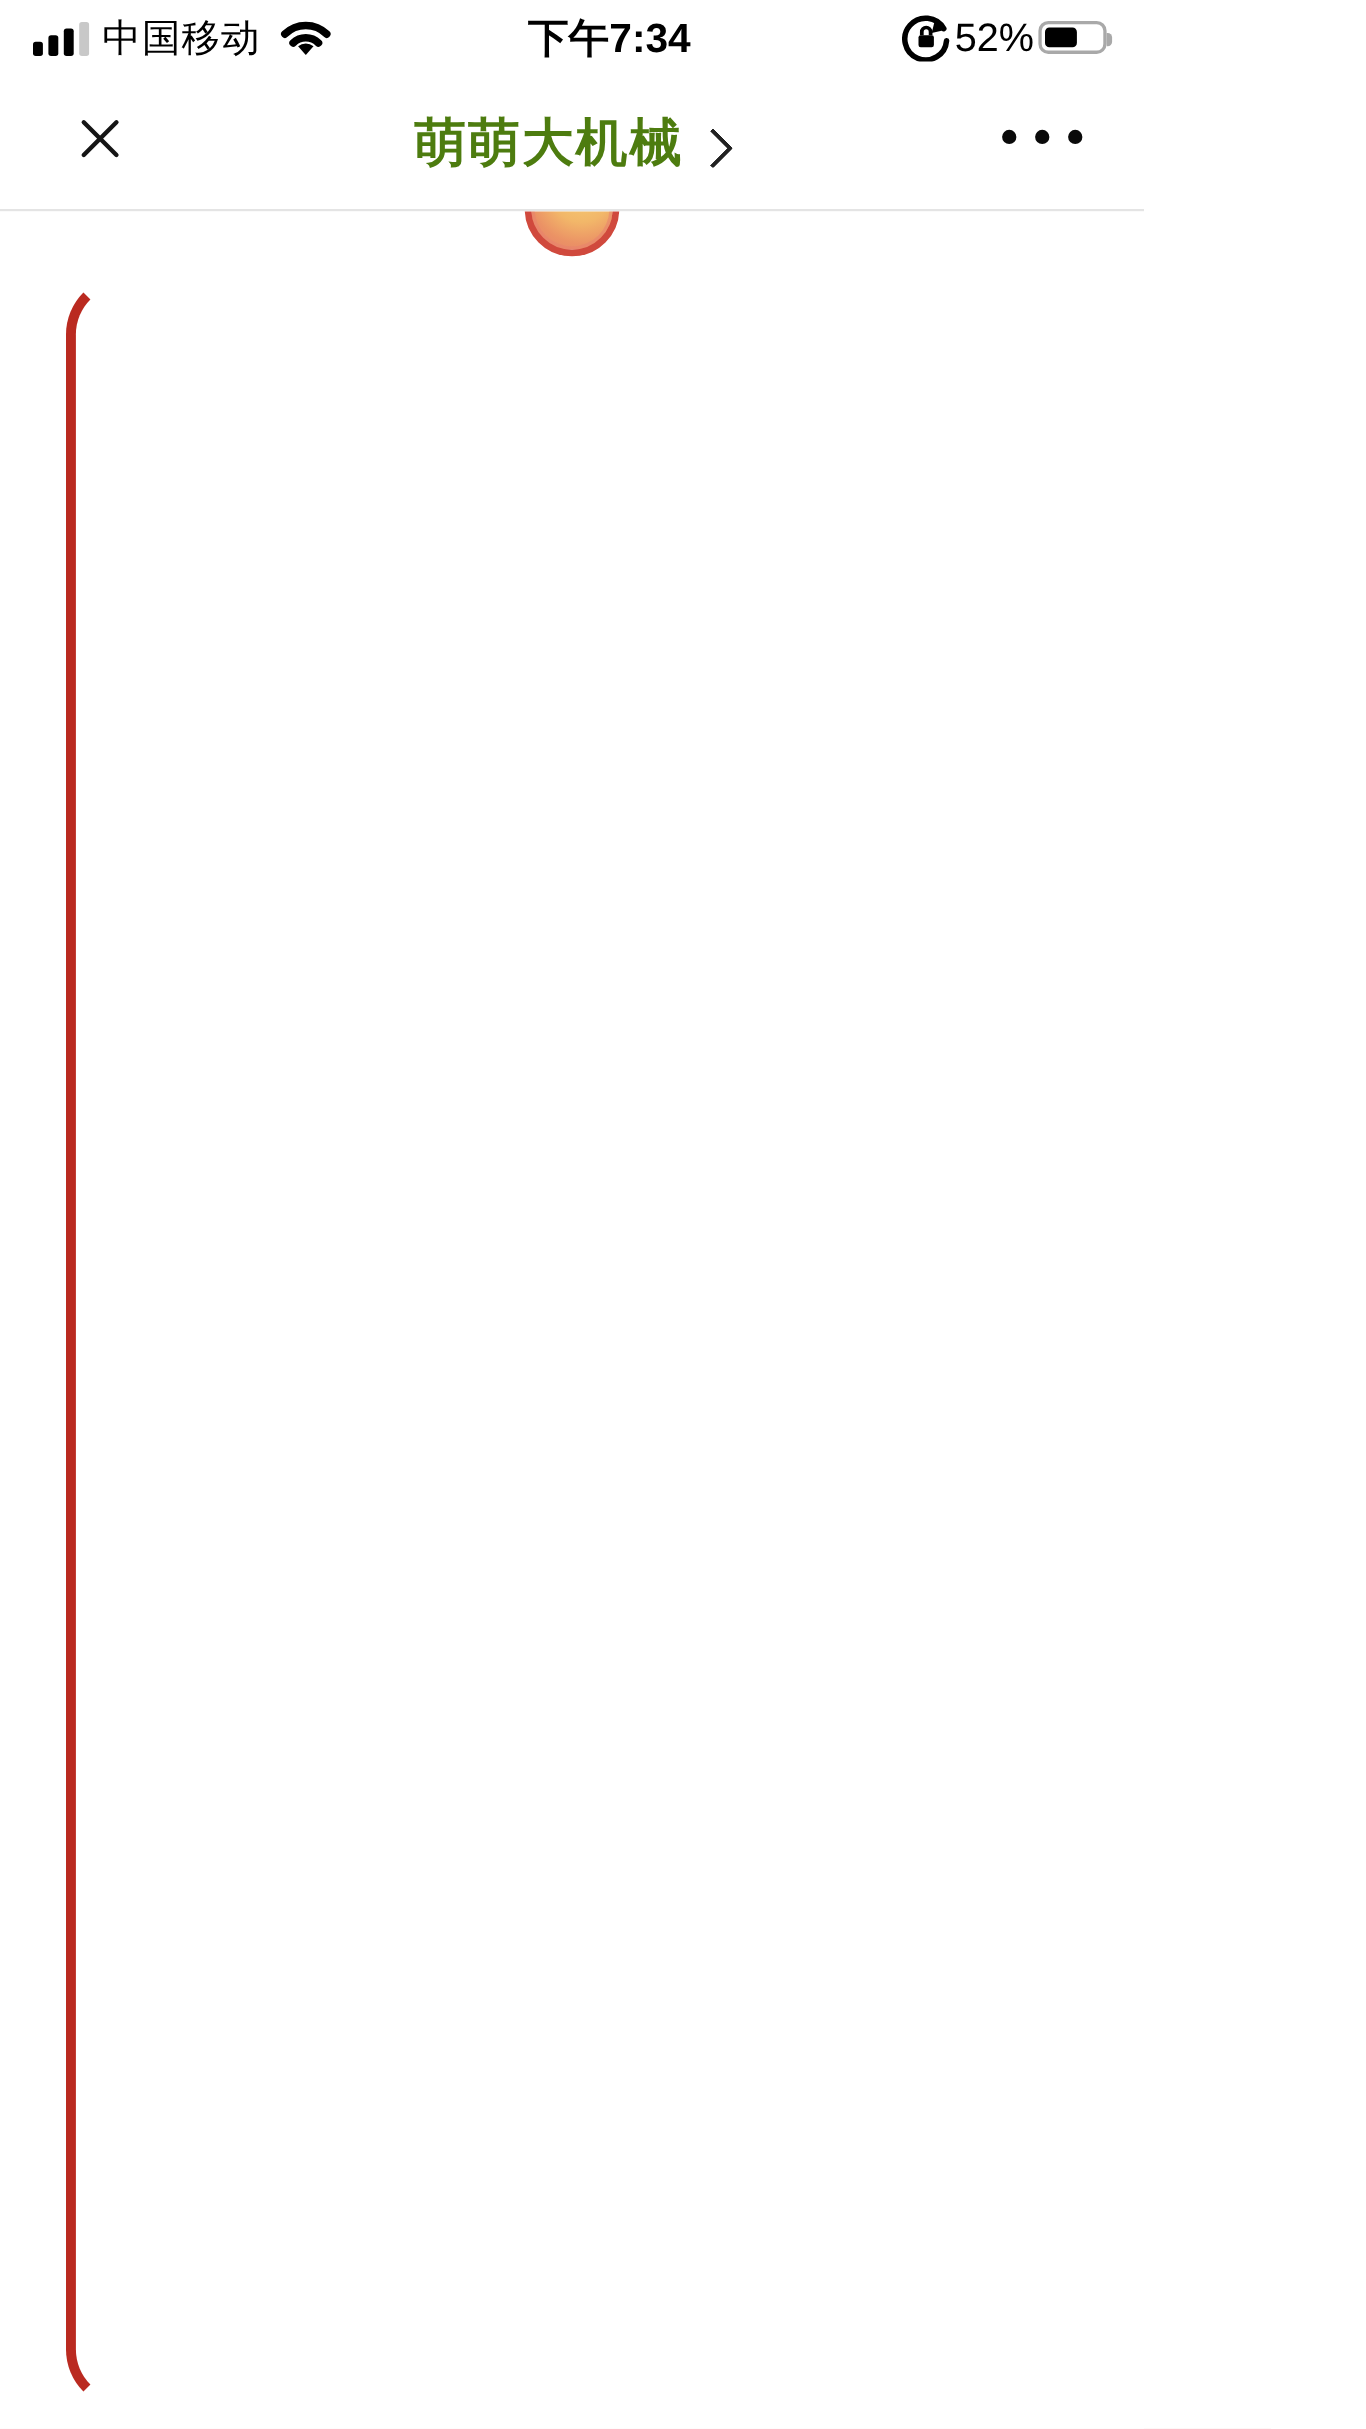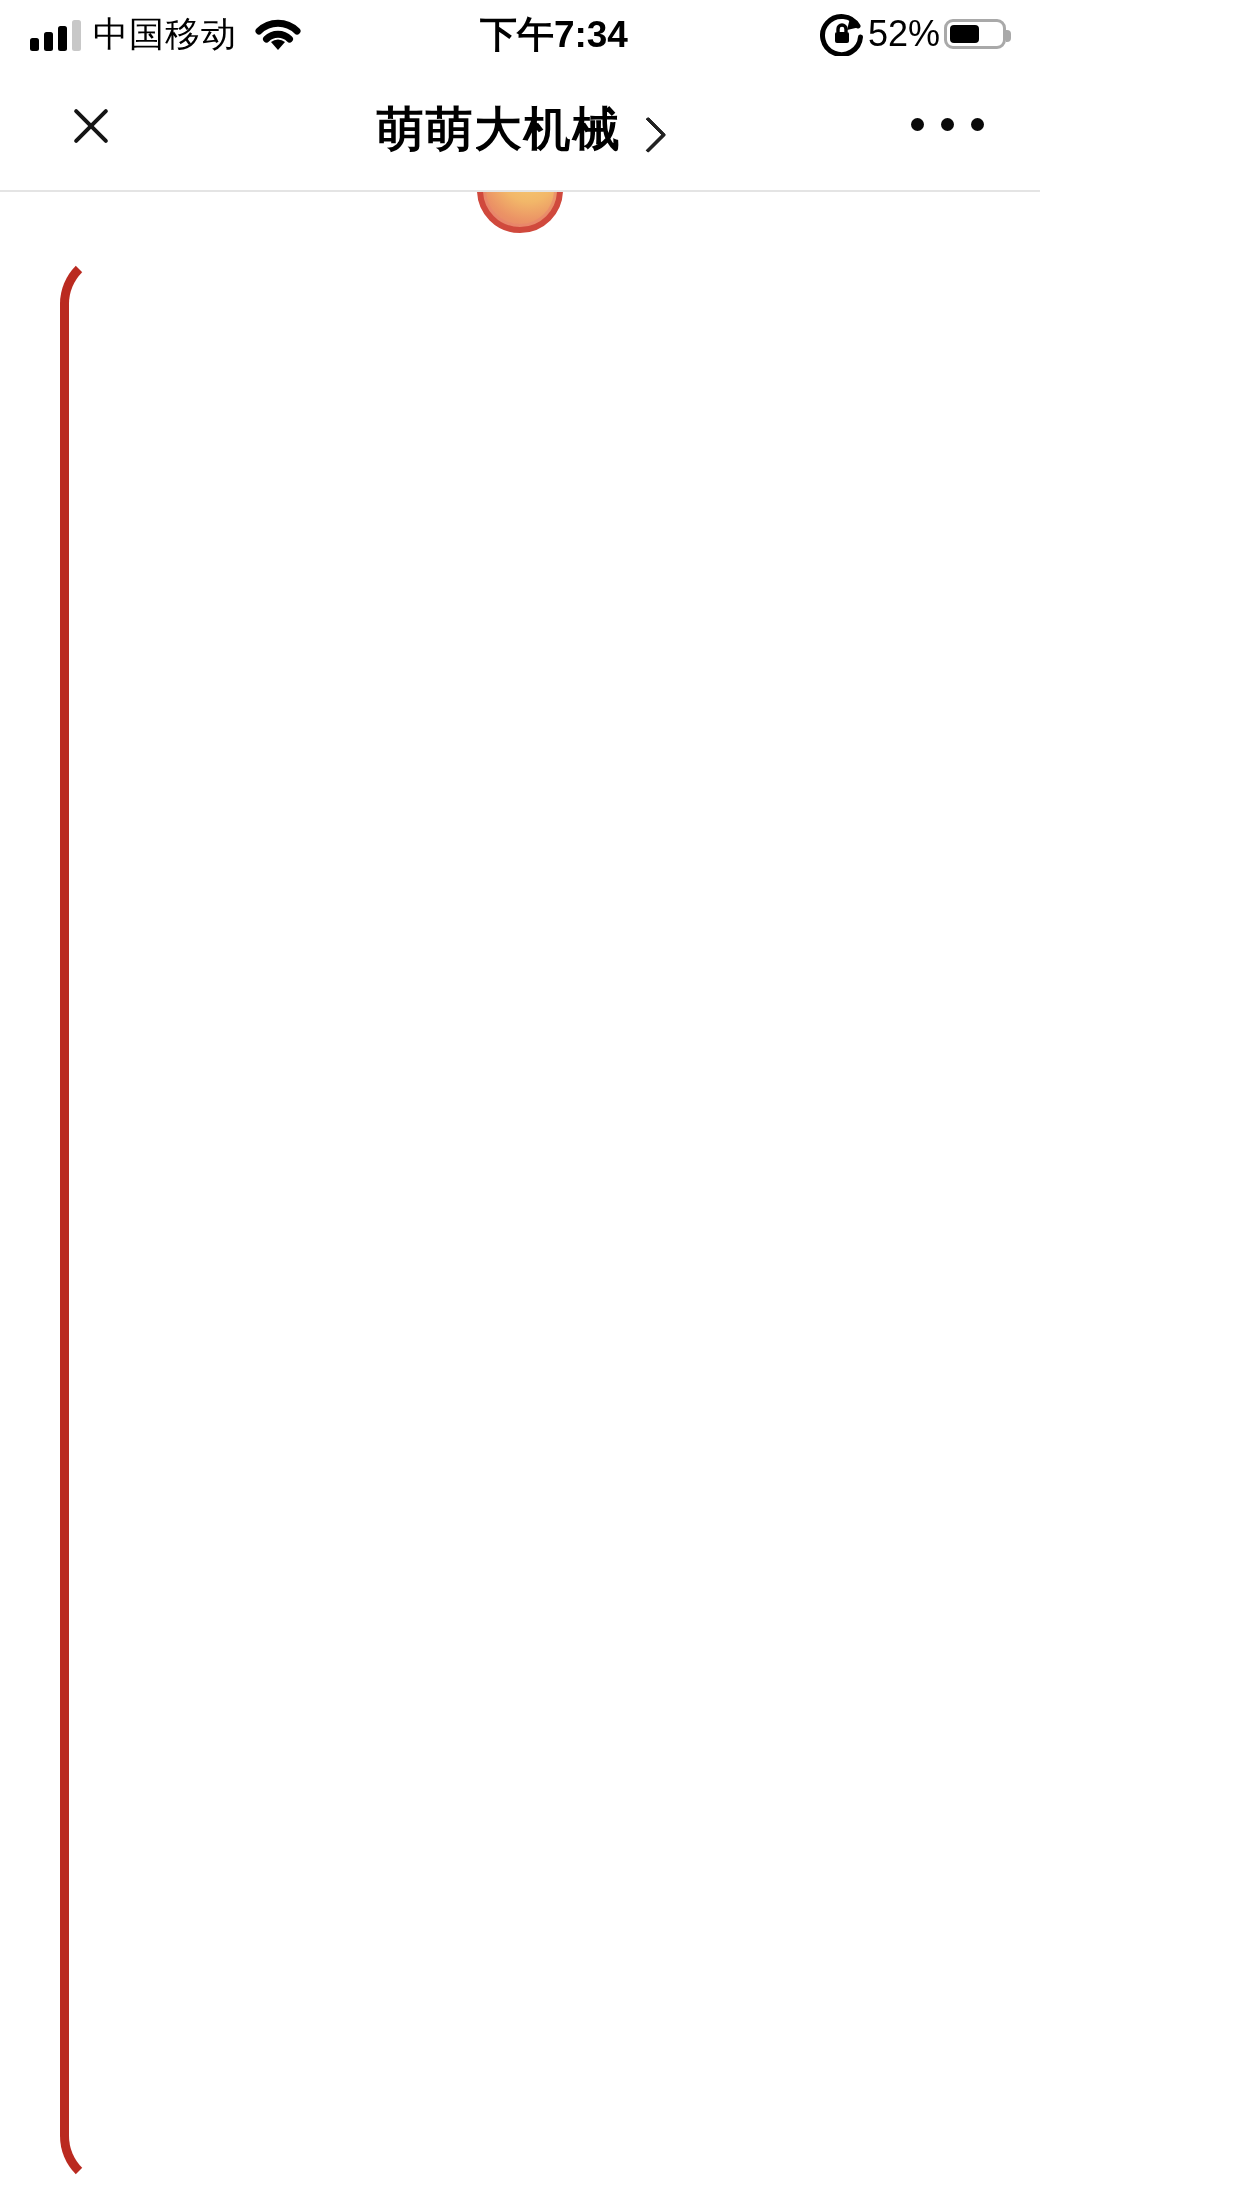--- a/index.html
+++ b/index.html
@@ -23,21 +23,21 @@
   .battery{position:relative;width:62px;height:30px;border:3px solid #a9a9a9;border-radius:9px;box-sizing:border-box;}
   .battery .fill{position:absolute;top:3px;bottom:3px;left:3px;background:#000;border-radius:4px;}
   .battery .nub{position:absolute;right:-8px;top:8px;width:5px;height:12px;background:#a9a9a9;border-radius:0 4px 4px 0;}
 
   
   .nav-bar{position:absolute;top:62px;left:0;right:0;height:128px;background:#fff;border-bottom:2px solid #e4e4e4;z-index:5;}
   .close-btn{position:absolute;left:64px;top:38px;width:52px;height:52px;cursor:pointer;}
   .close-btn span{position:absolute;left:4px;top:24px;width:46px;height:4px;background:#151515;border-radius:2px;}
   .close-btn span:nth-child(1){transform:rotate(45deg);}
   .close-btn span:nth-child(2){transform:rotate(-45deg);}
-  .nav-title{position:absolute;left:0;right:0;top:36px;text-align:center;font-size:47px;font-weight:bold;color:#000000;letter-spacing:2px;white-space:nowrap;}
+  .nav-title{position:absolute;left:0;right:0;top:36px;text-align:center;font-size:47px;font-weight:bold;color:#4d7c0f;letter-spacing:2px;white-space:nowrap;}
   .nav-title .chev{display:inline-block;width:22px;height:22px;border-top:4px solid #222;border-right:4px solid #222;transform:rotate(45deg) translateY(4px);margin-left:16px;border-radius:2px;}
   .more-btn{position:absolute;right:56px;top:56px;display:flex;gap:17px;cursor:pointer;}
   .more-btn i{width:13px;height:13px;border-radius:50%;background:#0a0a0a;}
 
   
   .sun-clip{position:absolute;top:192px;left:0;right:0;height:44px;overflow:hidden;z-index:4;}
   .sun{position:absolute;left:50%;top:-45px;margin-left:-43px;width:74px;height:74px;border-radius:50%;
        border:6px solid #d0493d;
        background:radial-gradient(circle at 62% 28%, #f6cd74 0%, #f2b769 40%, #eb9265 68%, #e47a6e 100%);
        box-shadow:inset 0 0 0 3px rgba(231,130,110,.55);}

